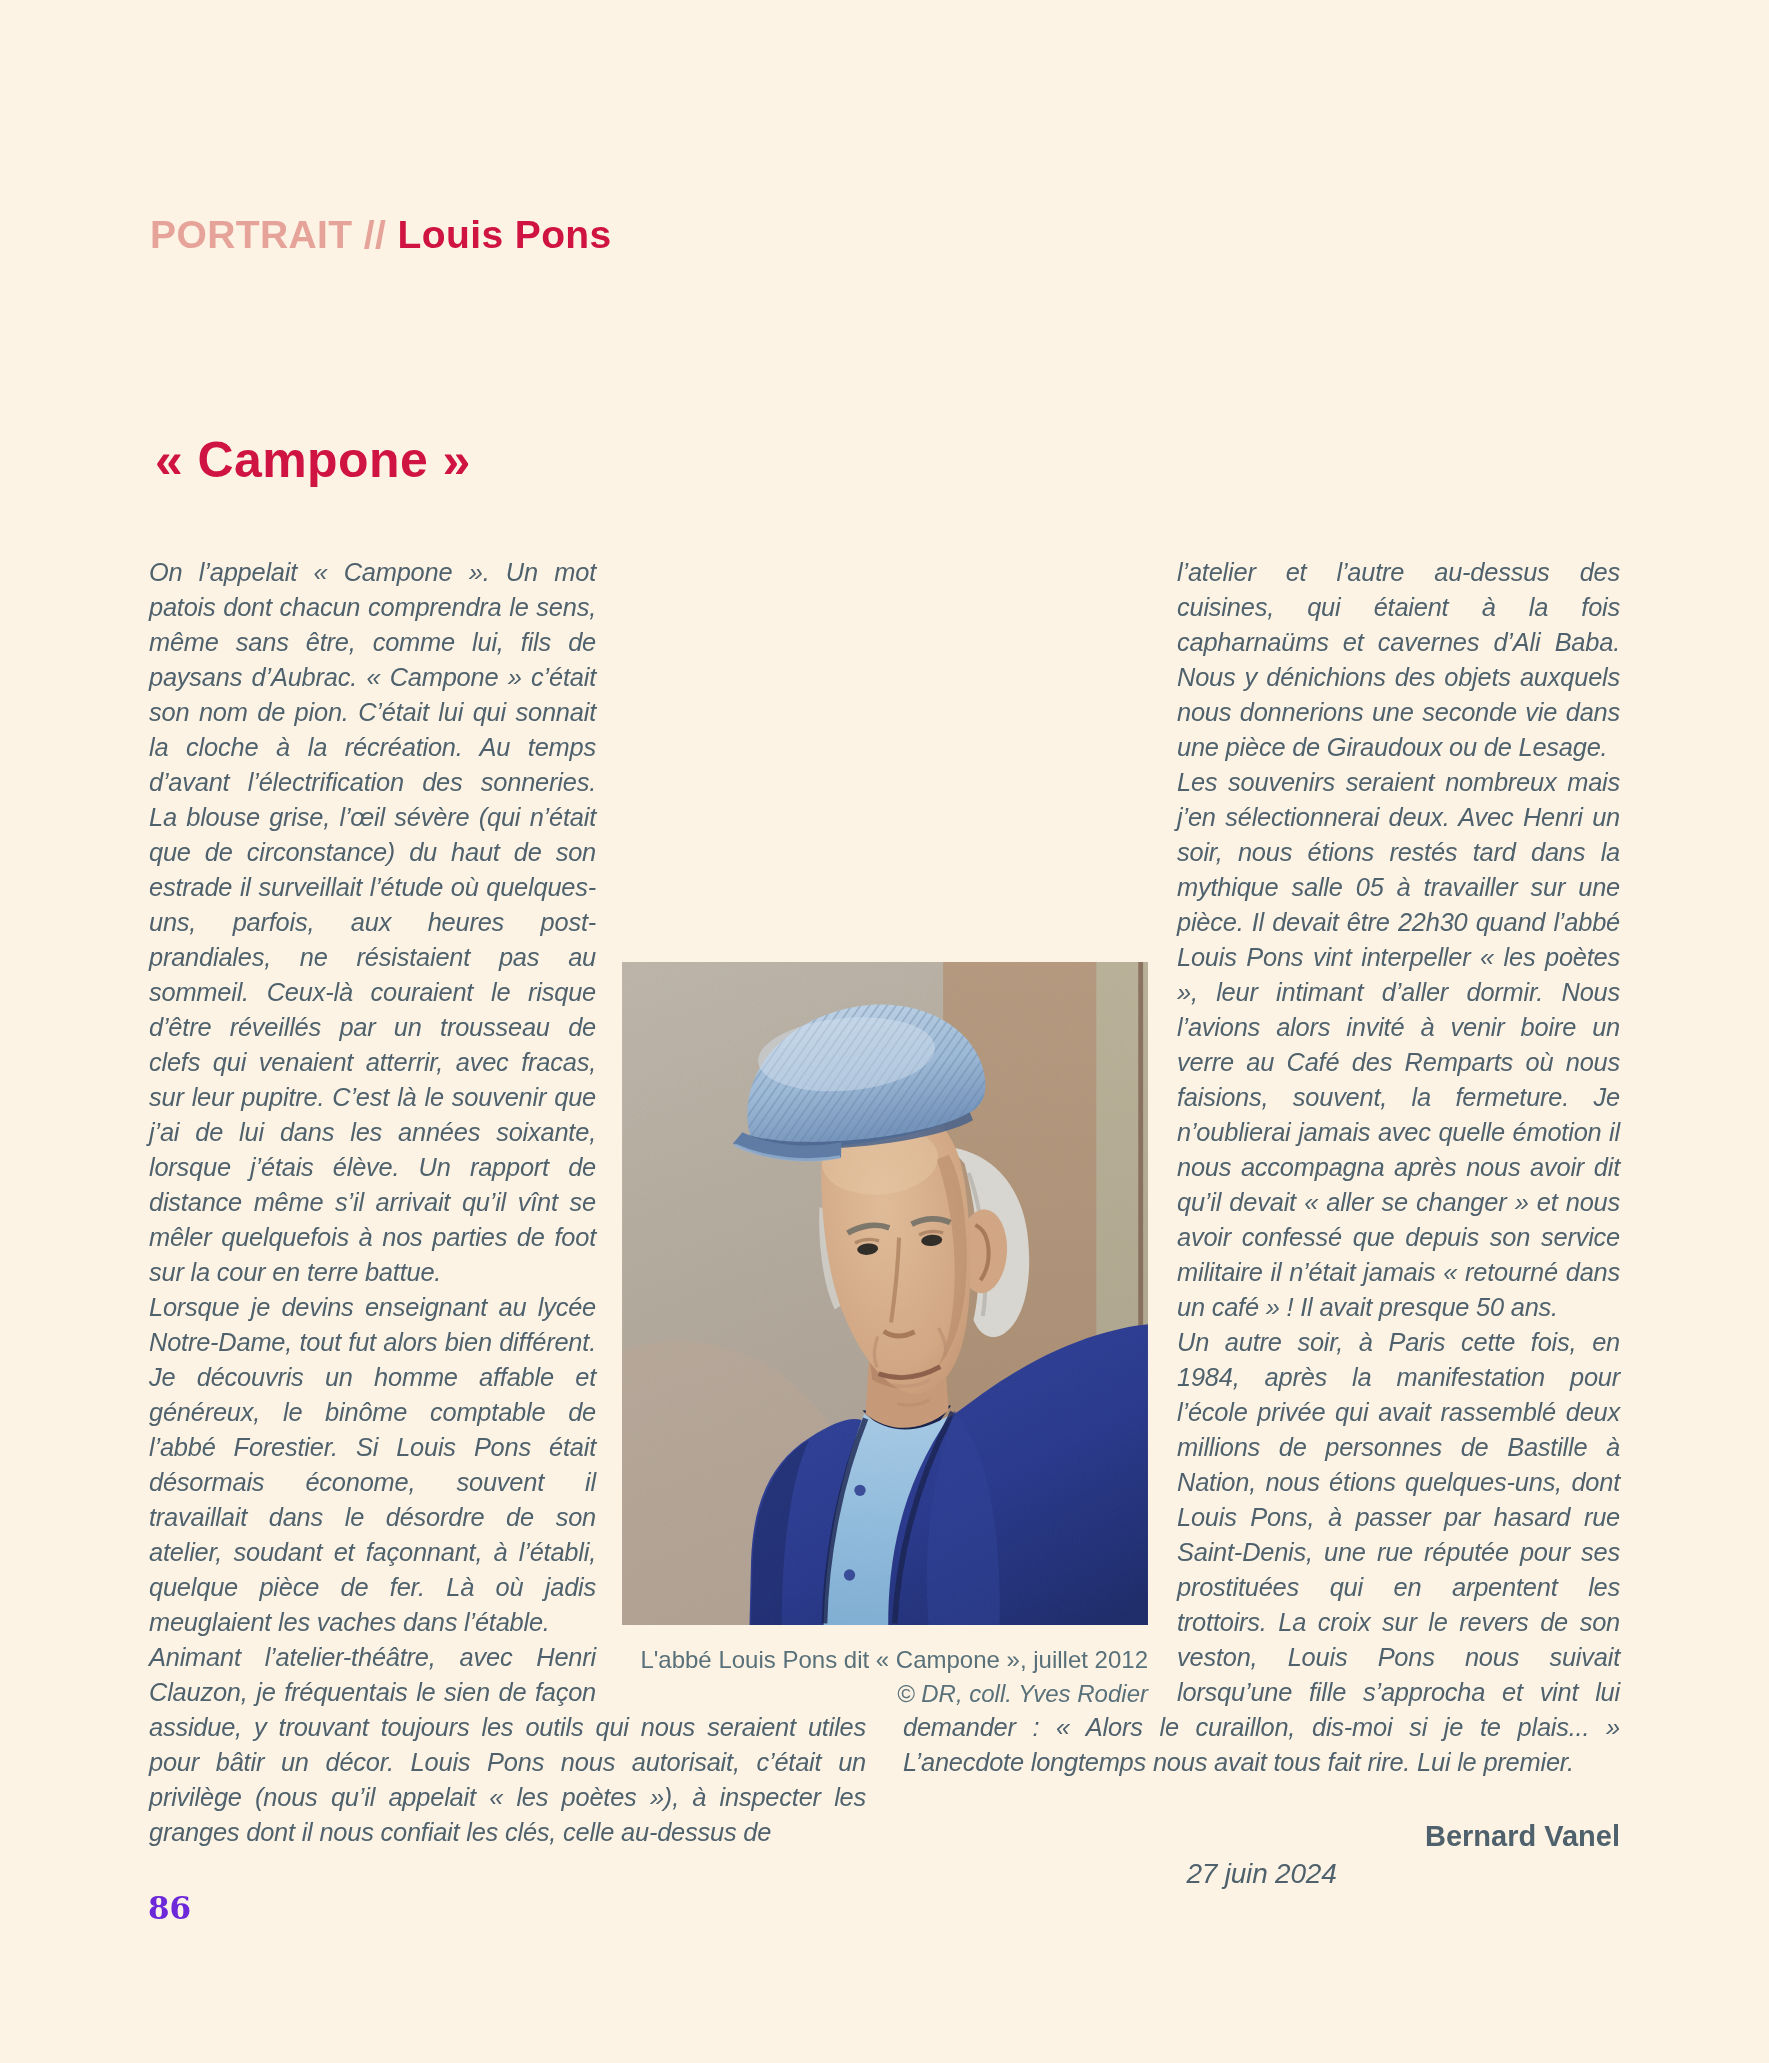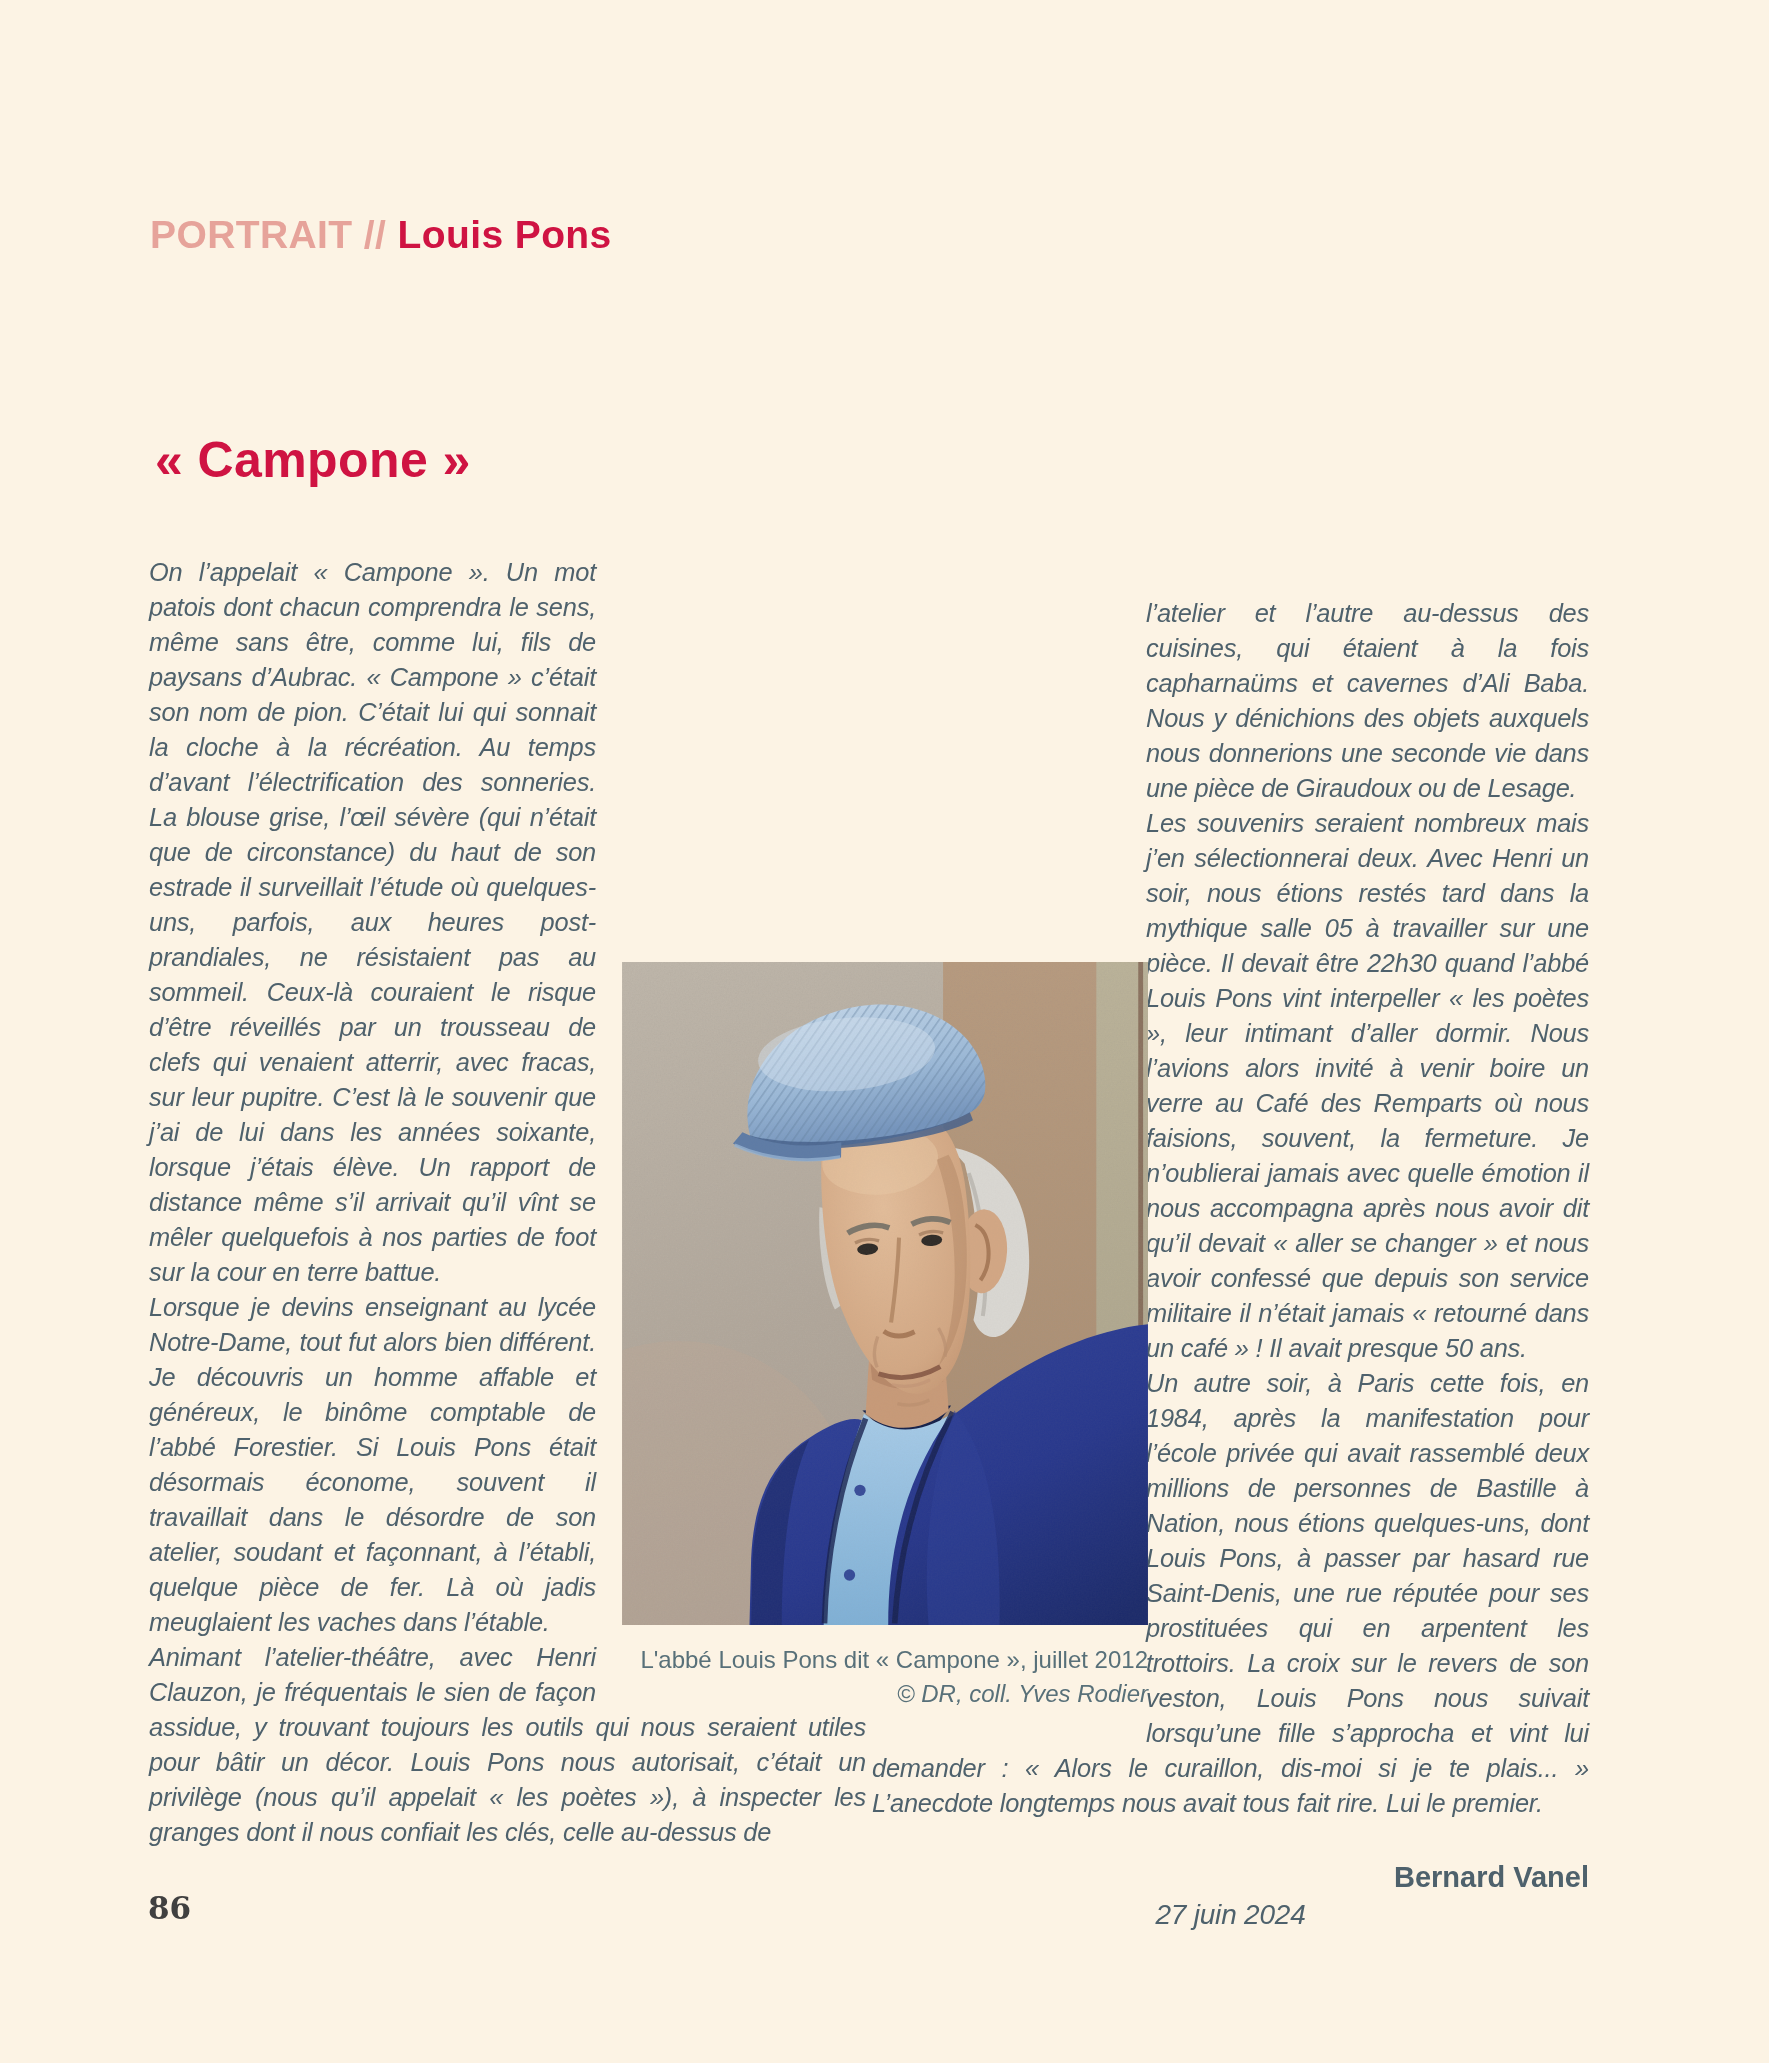--- a/index.html
+++ b/index.html
@@ -23,21 +23,21 @@
     color:#cf1342;letter-spacing:0.4px;
   }
   .col{
     position:absolute;top:555px;width:717px;
     font-style:italic;font-size:25.4px;line-height:35px;
     letter-spacing:-0.2px;
     color:#4e616c;text-align:justify;
   }
   .col p{margin:0;padding:0;}
   .col-left{left:149px;}
-  .col-right{left:872px;margin-top:41px;}
+  .col-right{left:903px;}
   .spacer-right{float:right;width:252px;height:738px;margin-top:407px;margin-left:18px;}
   .spacer-left{float:left;width:258px;height:738px;margin-top:407px;margin-right:16px;}
   .byline{
     margin-top:37px;text-align:right;
     font-style:normal;font-weight:bold;font-size:29px;line-height:38px;
     color:#4e616c;letter-spacing:0;
   }
   .byline-date{
     text-align:center;font-style:italic;font-weight:normal;
     font-size:28px;line-height:38px;color:#4e616c;
@@ -47,21 +47,21 @@
   }
   .photo-frame{width:526px;height:663px;display:block;}
   .photo-caption{
     margin-top:18px;text-align:right;
     font-size:24px;line-height:34px;color:#587079;
   }
   .photo-caption .credit{font-style:italic;}
   .page-number{
     position:absolute;left:148px;top:1890px;
     font-family:"DejaVu Serif","Liberation Serif",serif;
-    font-weight:bold;font-size:31px;color:#404040;
+    font-weight:bold;font-size:31px;color:#6d28d9;
   }
 </style>
 </head>
 <body>
 
 <div class="page">
 
   <div class="kicker">
     <span class="light">PORTRAIT //</span>
     <span class="strong">Louis Pons</span>

